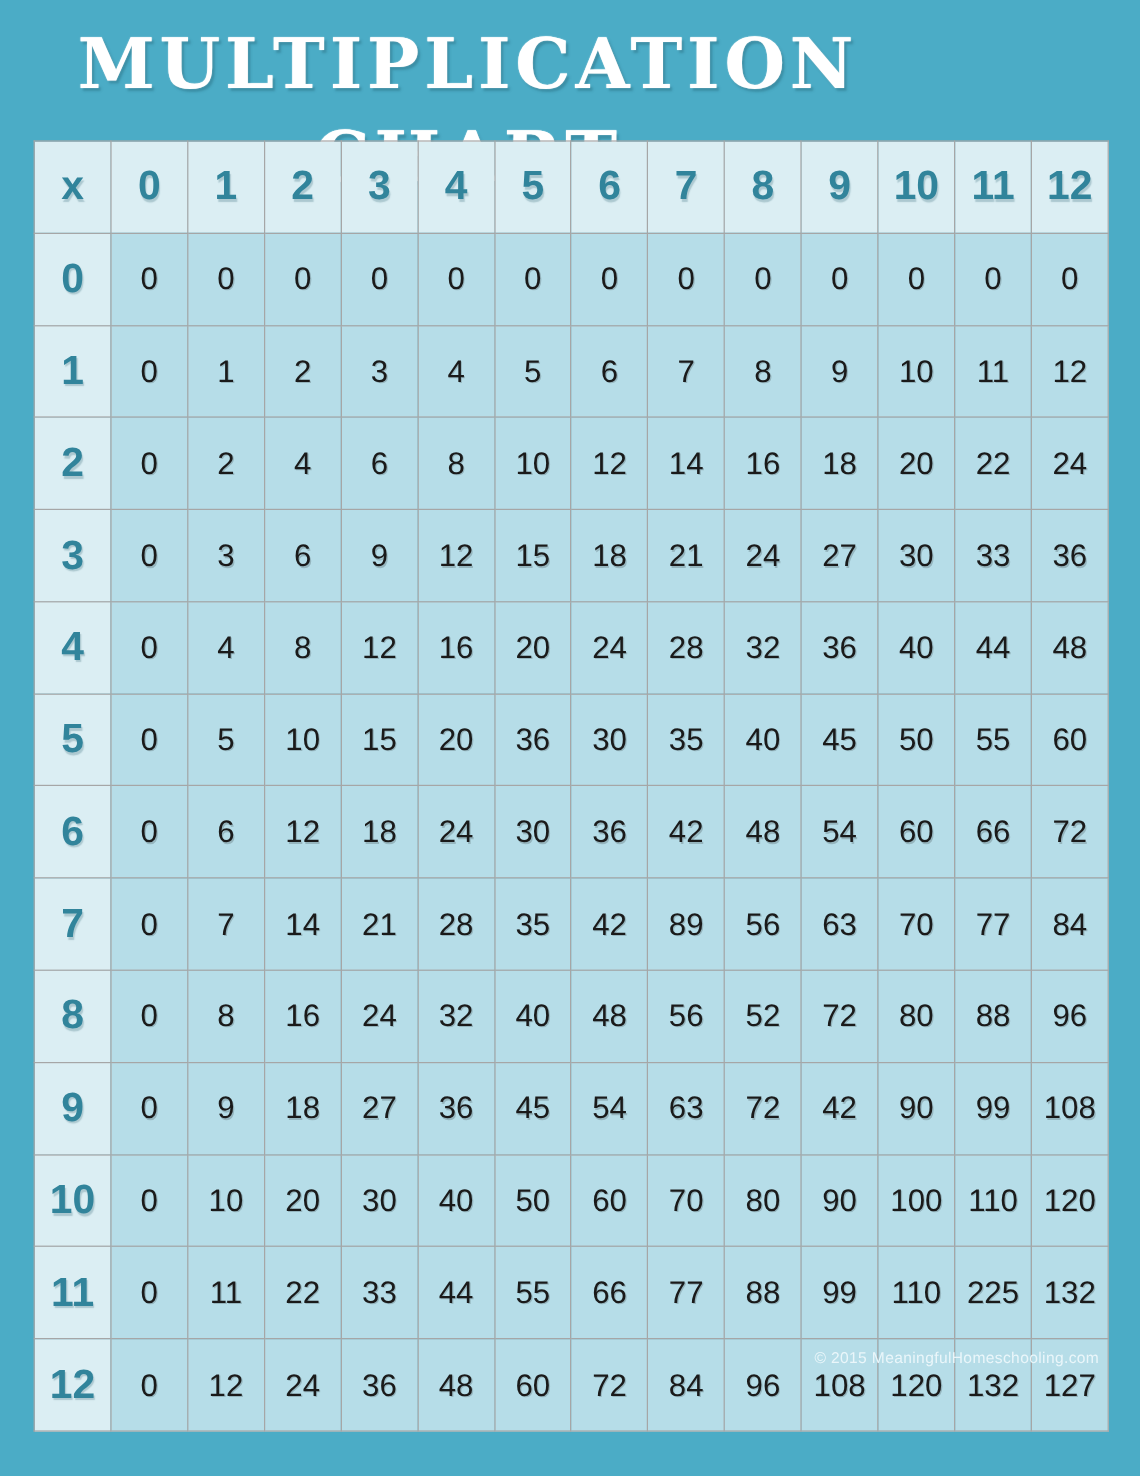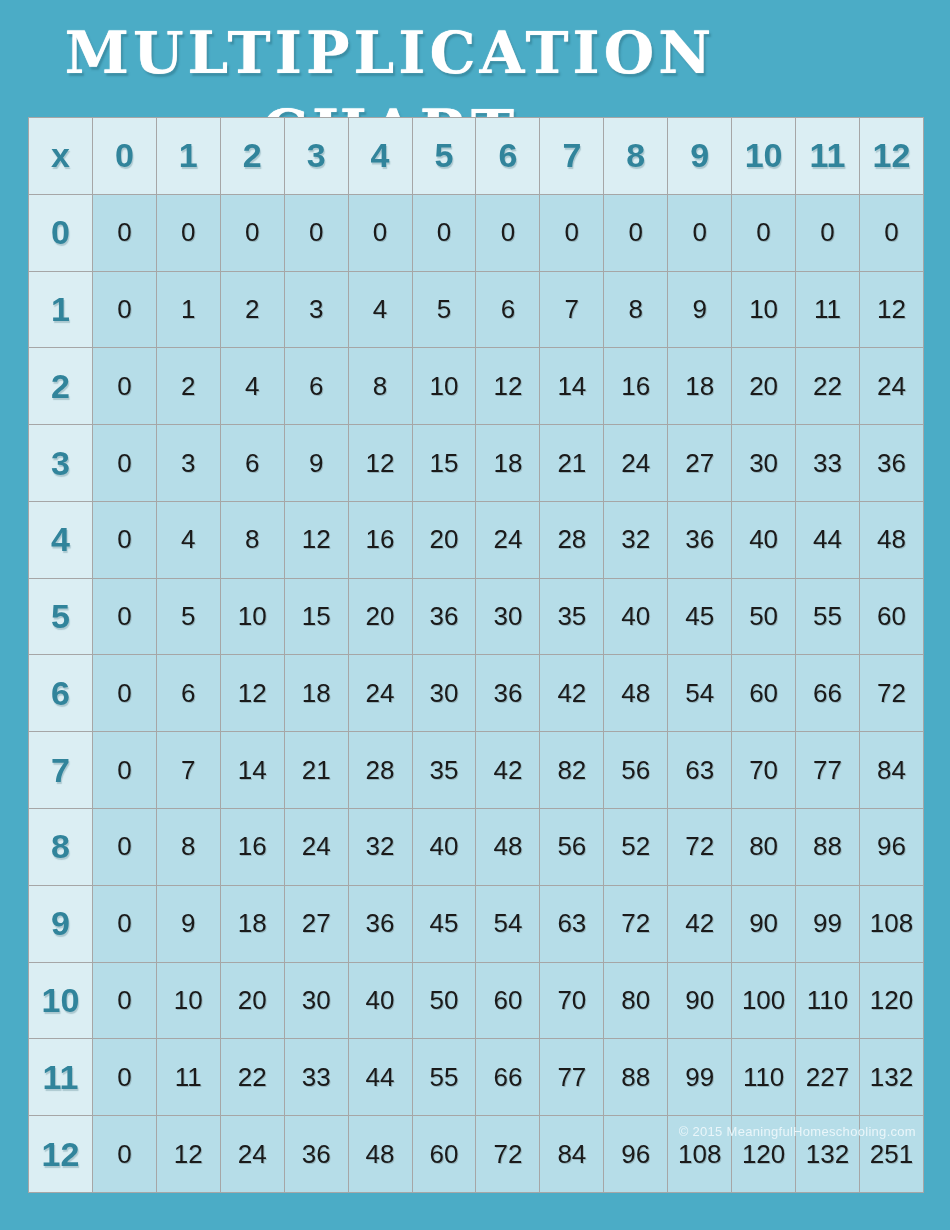--- a/index.html
+++ b/index.html
@@ -200,21 +200,21 @@
         </tr>
         <tr>
           <th>7</th>
           <td>0</td>
           <td>7</td>
           <td>14</td>
           <td>21</td>
           <td>28</td>
           <td>35</td>
           <td>42</td>
-          <td>82</td>
+          <td>89</td>
           <td>56</td>
           <td>63</td>
           <td>70</td>
           <td>77</td>
           <td>84</td>
         </tr>
         <tr>
           <th>8</th>
           <td>0</td>
           <td>8</td>
@@ -268,36 +268,36 @@
           <td>11</td>
           <td>22</td>
           <td>33</td>
           <td>44</td>
           <td>55</td>
           <td>66</td>
           <td>77</td>
           <td>88</td>
           <td>99</td>
           <td>110</td>
-          <td>227</td>
+          <td>225</td>
           <td>132</td>
         </tr>
         <tr>
           <th>12</th>
           <td>0</td>
           <td>12</td>
           <td>24</td>
           <td>36</td>
           <td>48</td>
           <td>60</td>
           <td>72</td>
           <td>84</td>
           <td>96</td>
           <td>108</td>
           <td>120</td>
           <td>132</td>
-          <td>251</td>
+          <td>127</td>
         </tr>
       </tbody>
   </table>
 </div>
 
 <div class="copyright">© 2015 MeaningfulHomeschooling.com</div>
 
 </body></html>

